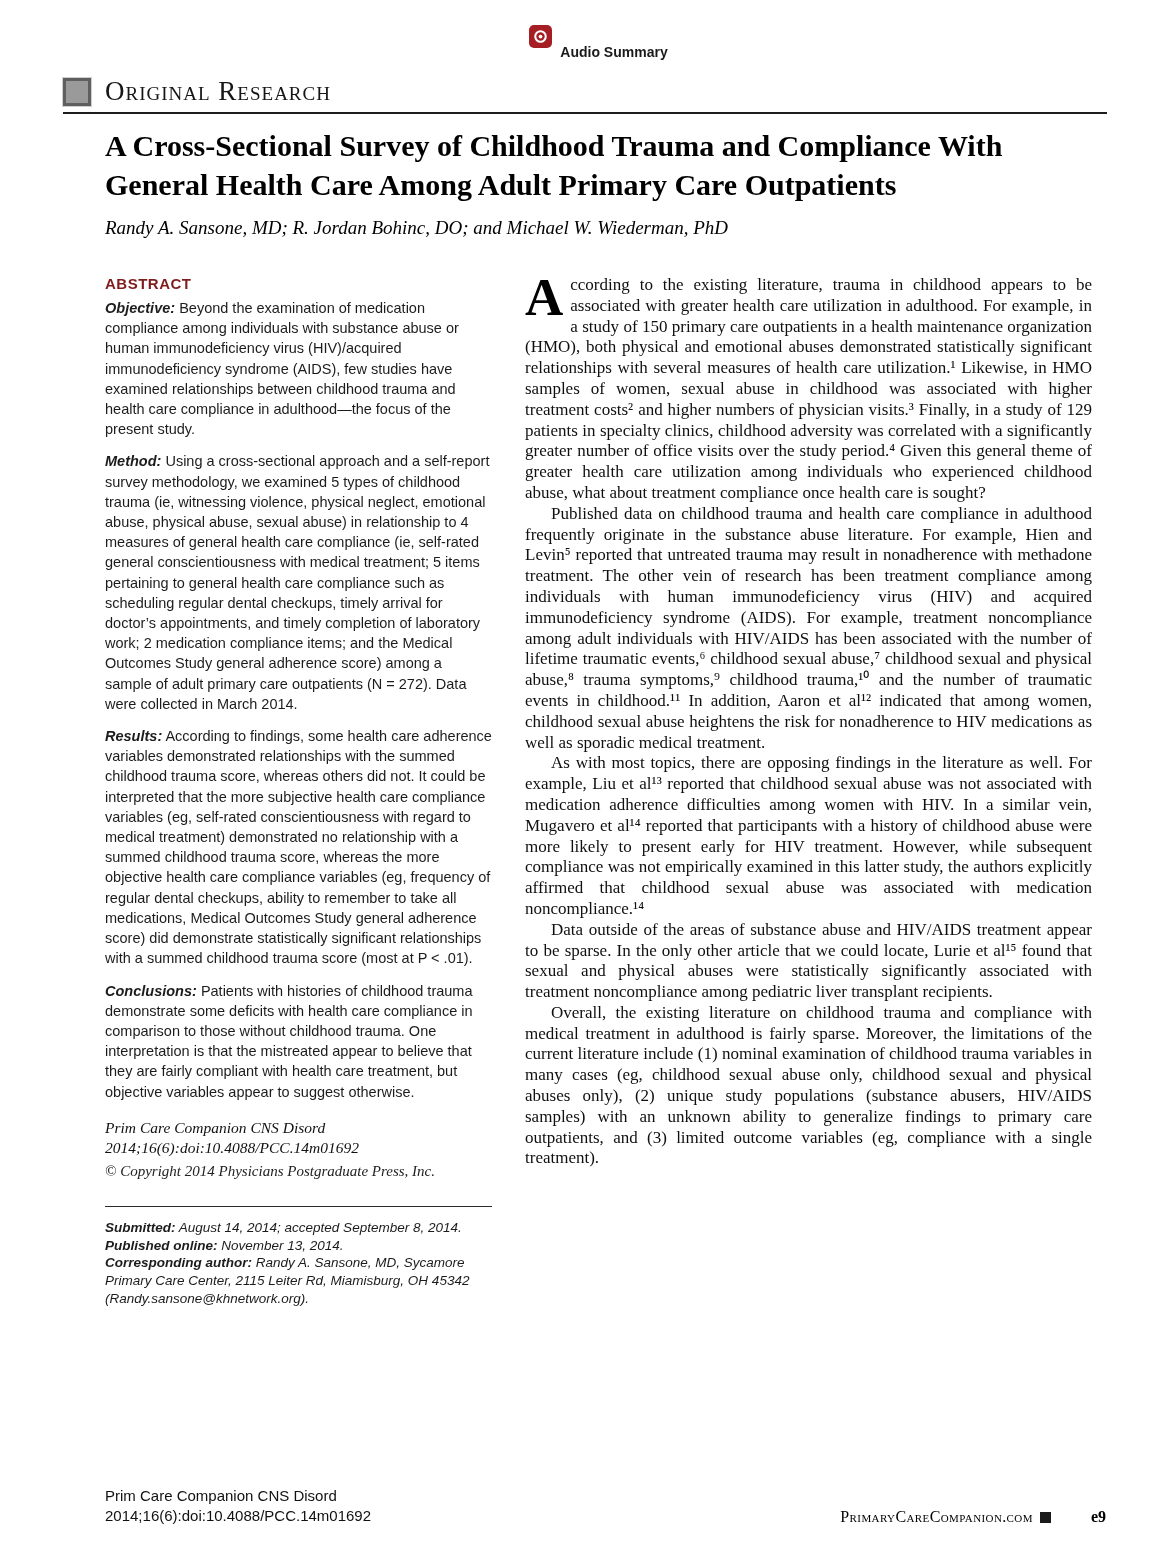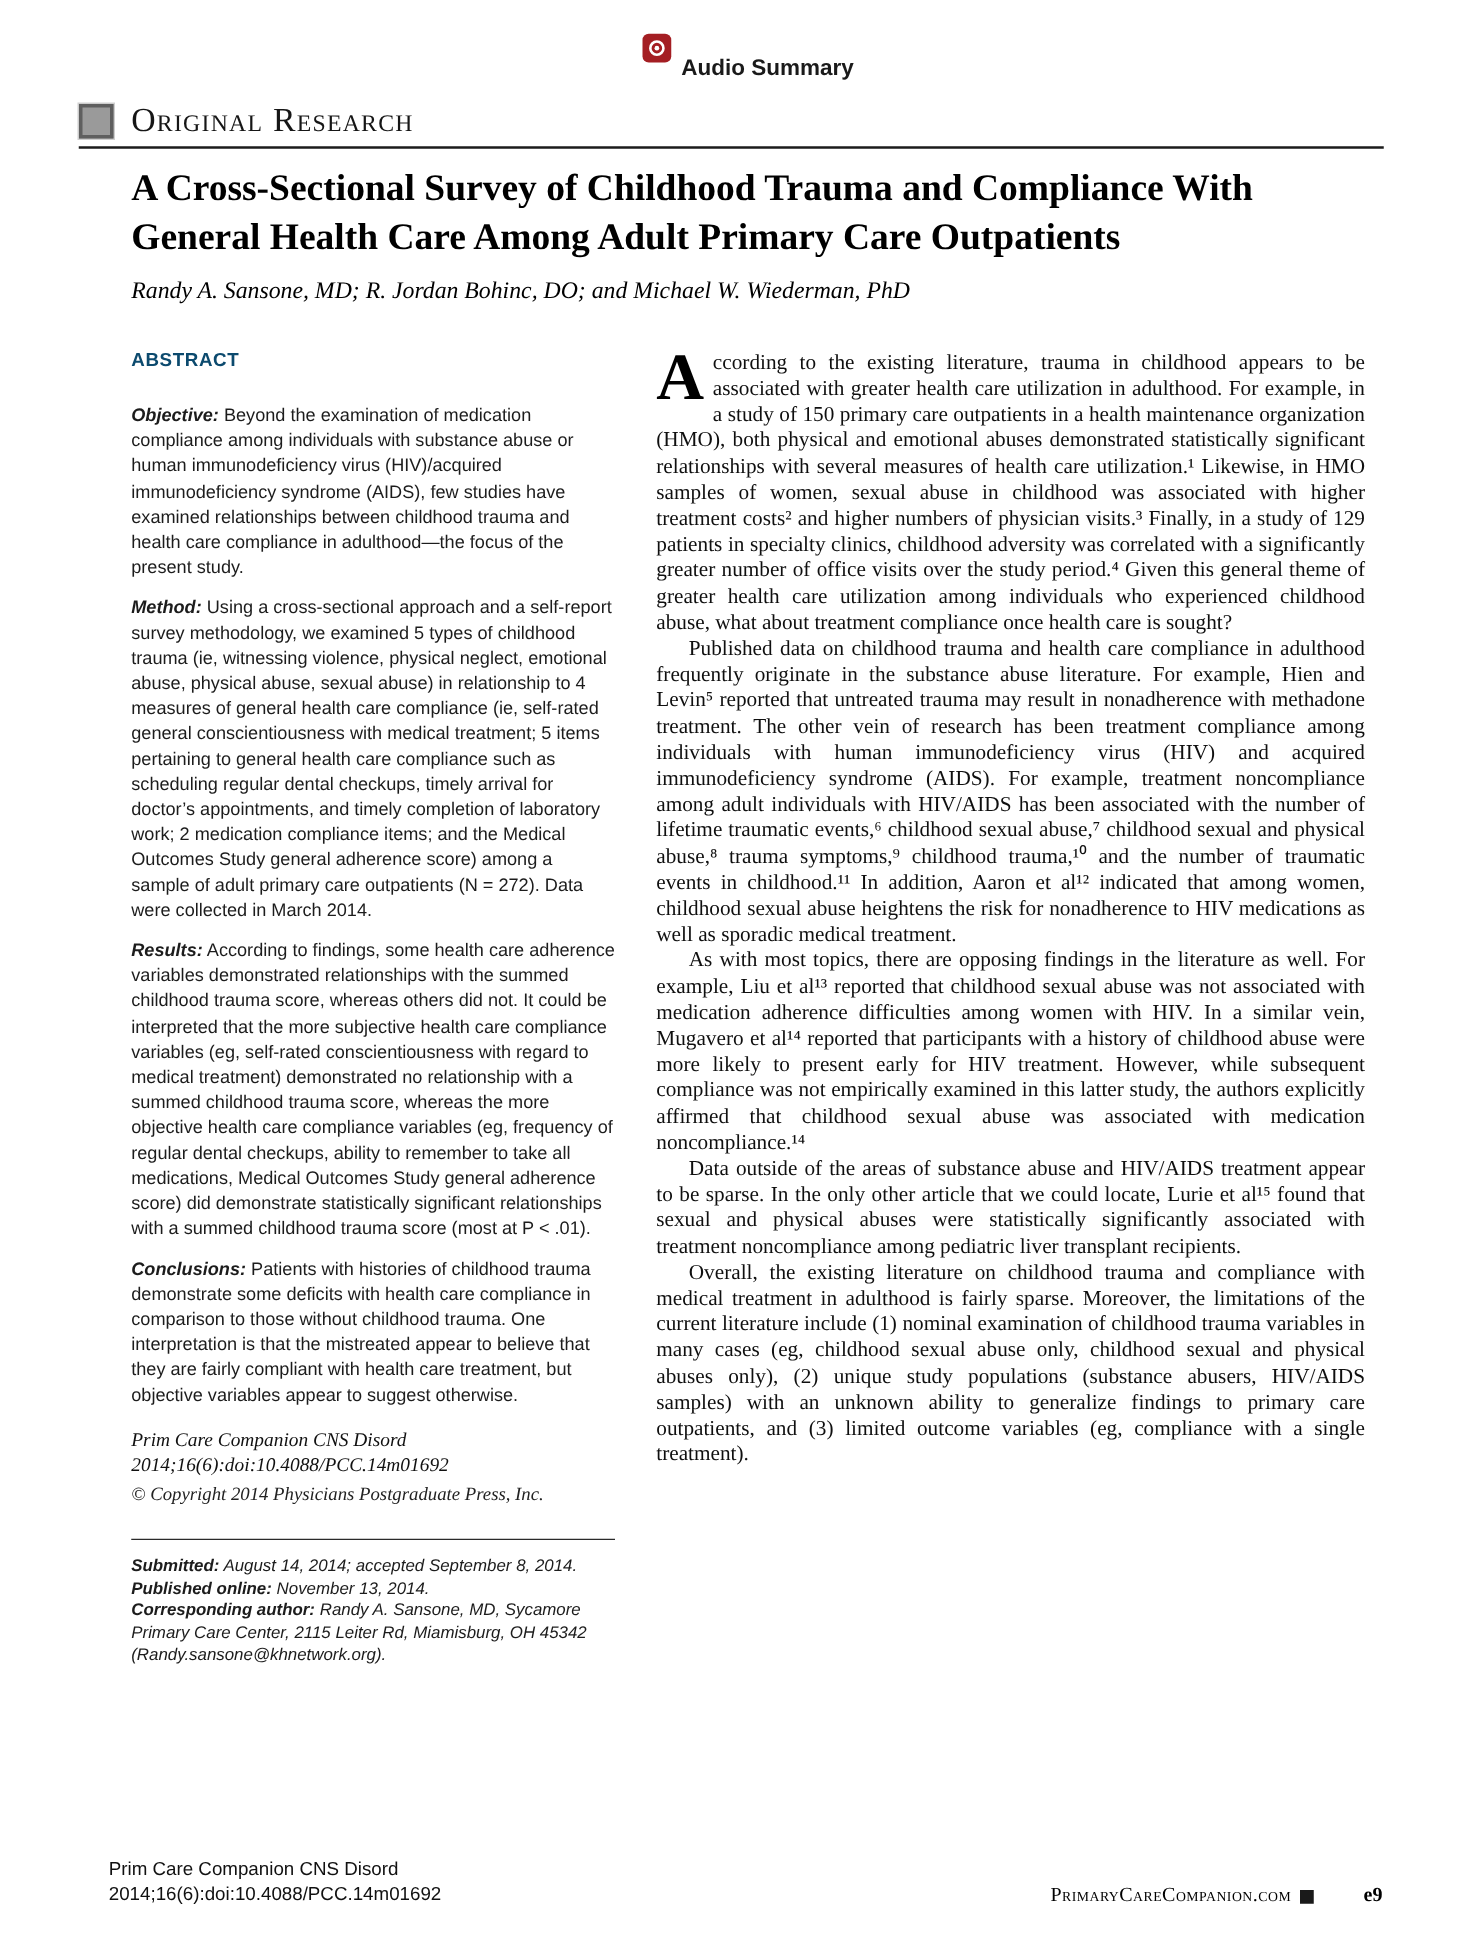--- a/index.html
+++ b/index.html
@@ -31,21 +31,21 @@
   .audio-icon {
     width: 23px; height: 23px;
     background: #a41e23;
     border-radius: 5px;
     display: inline-flex;
     align-items: center;
     justify-content: center;
   }
   .audio-label {
     font-family: "Liberation Sans", sans-serif;
-    font-size: 18px;
+    font-size: 14px;
     font-weight: 600;
     color: #1a1a1a;
     margin-top: 32px;
   }
 
   
   .section-header {
     margin-top: 16px;
     margin-left: -42px;
     display: flex;
@@ -99,22 +99,22 @@
   }
   .left-col { width: 387px; flex: none; }
   .right-col { flex: 1; }
 
   
   .abstract-heading {
     font-family: "Liberation Sans", sans-serif;
     font-weight: bold;
     font-size: 15px;
     letter-spacing: 0.5px;
-    margin-bottom: 26px;
-    color: #0c4a6e;
+    margin-bottom: 6px;
+    color: #7f1d1d;
   }
   .abs-para {
     font-family: "Liberation Sans", sans-serif;
     font-size: 14.5px;
     line-height: 20.2px;
     color: #1c1c1c;
     margin-bottom: 12px;
   }
   .abs-label { font-weight: bold; font-style: italic; }
   .abs-citation {
@@ -163,21 +163,21 @@
     font-weight: bold;
     padding-right: 7px;
     padding-top: 2px;
     font-family: "Liberation Serif", serif;
     color: #000;
   }
 
   
   .footer {
     position: absolute;
-    left: 87px;
+    left: 105px;
     right: 64px;
     bottom: 40px;
     display: flex;
     justify-content: space-between;
     align-items: flex-end;
   }
   .footer-left {
     font-family: "Liberation Sans", sans-serif;
     font-size: 15px;
     line-height: 20px;

